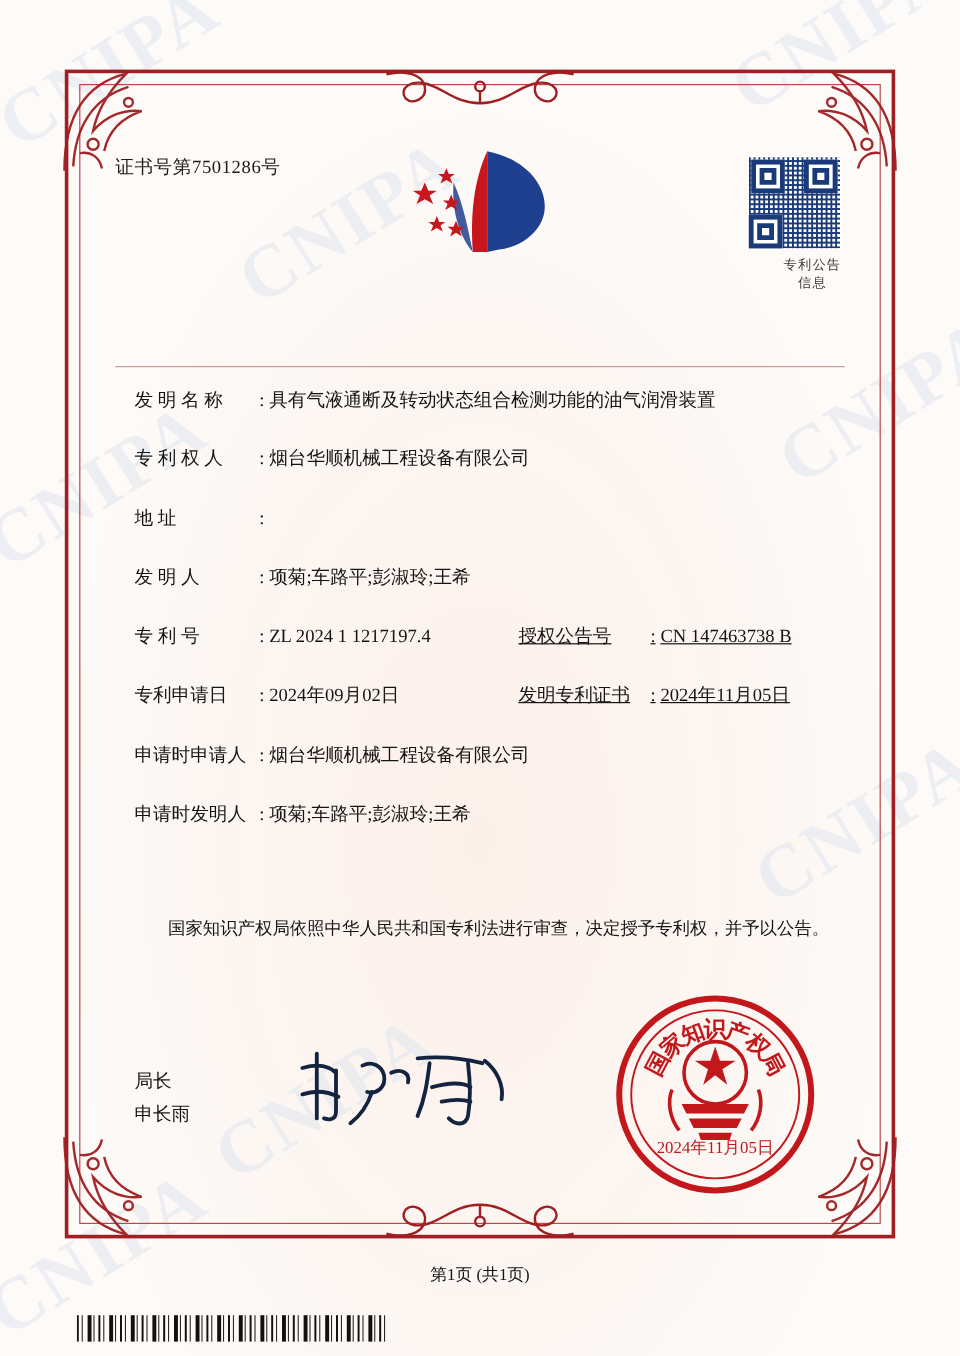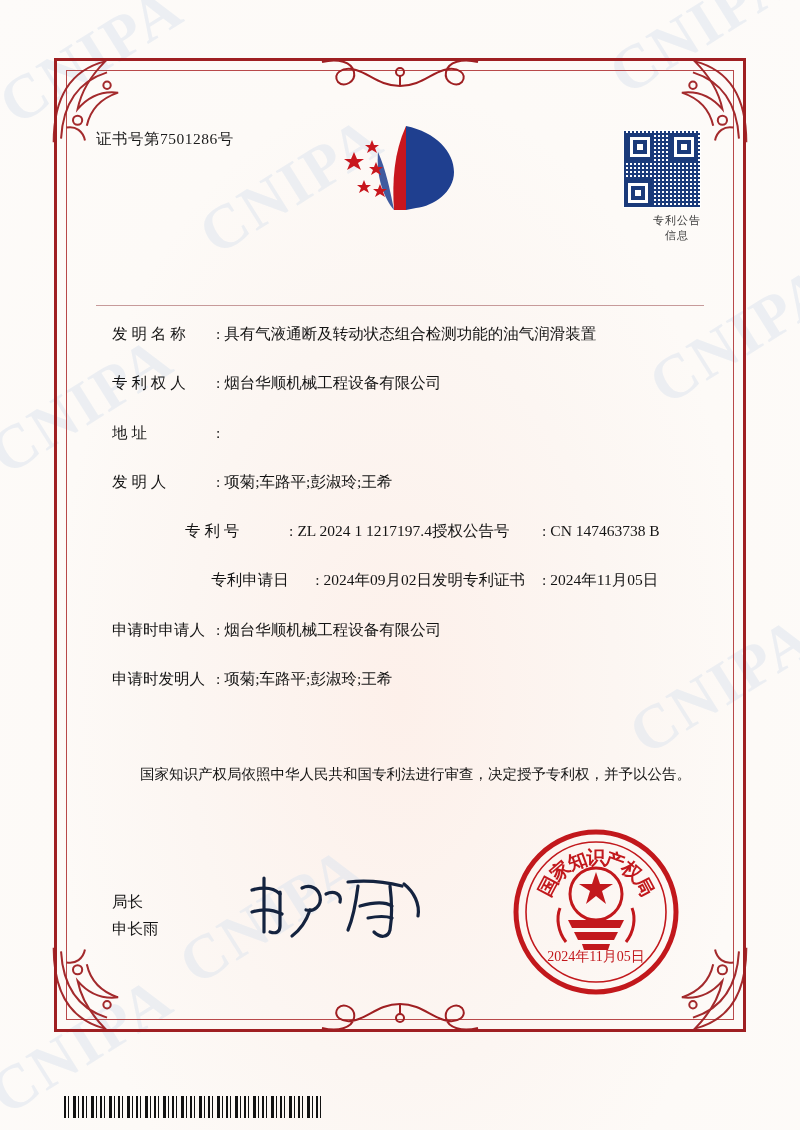--- a/index.html
+++ b/index.html
@@ -161,22 +161,22 @@
     margin-bottom:26px;
     line-height:1.5;
   }
   .lbl {
     flex:0 0 104px;
     letter-spacing:0;
     color:#141414;
   }
   .colon { margin:0 4px 0 0; }
   .val { flex:1 1 auto; }
-  .row.two .left  { flex:0 0 320px; display:flex;justify-content:flex-end; }
-  .row.two .right { flex:1 1 auto; display:flex; }
+  .row.two .left  { flex:0 0 320px; display:flex; }
+  .row.two .right { flex:1 1 auto; display:flex;text-decoration:underline; }
   .row.two .lbl2 { flex:0 0 110px; }
 
   .statement {
     position:absolute;
     left:112px; right:104px; top:760px;
     font-family:"Liberation Serif", serif;
     font-size:14.5px;
     color:#141414;
     line-height:2.05;
     text-align:justify;
@@ -437,15 +437,16 @@
       <text x="84" y="36" text-anchor="middle" transform="rotate(41 84 84)">权</text>
       <text x="84" y="36" text-anchor="middle" transform="rotate(62 84 84)">局</text>
     </g>
     <foreignObject x="4" y="120" width="160" height="26">
       <div xmlns="http://www.w3.org/1999/xhtml" style="text-align:center;font-family:'Liberation Serif',serif;font-size:14px;color:#c2181c;">
         <span>2024年11月05日</span>
       </div>
     </foreignObject>
   </svg>
 
+  <div class="page-no">第1页 (共1页)</div>
   <div class="barcode"></div>
 
 </div>
 
 </body></html>

